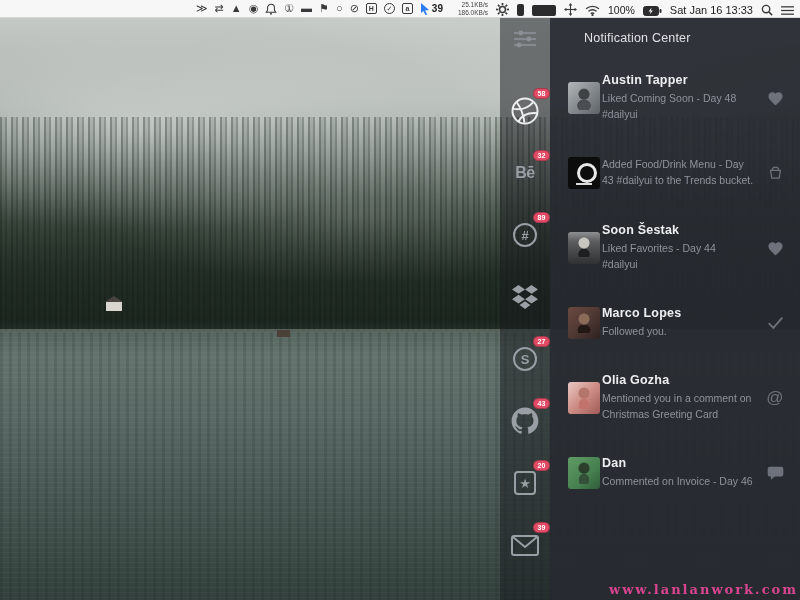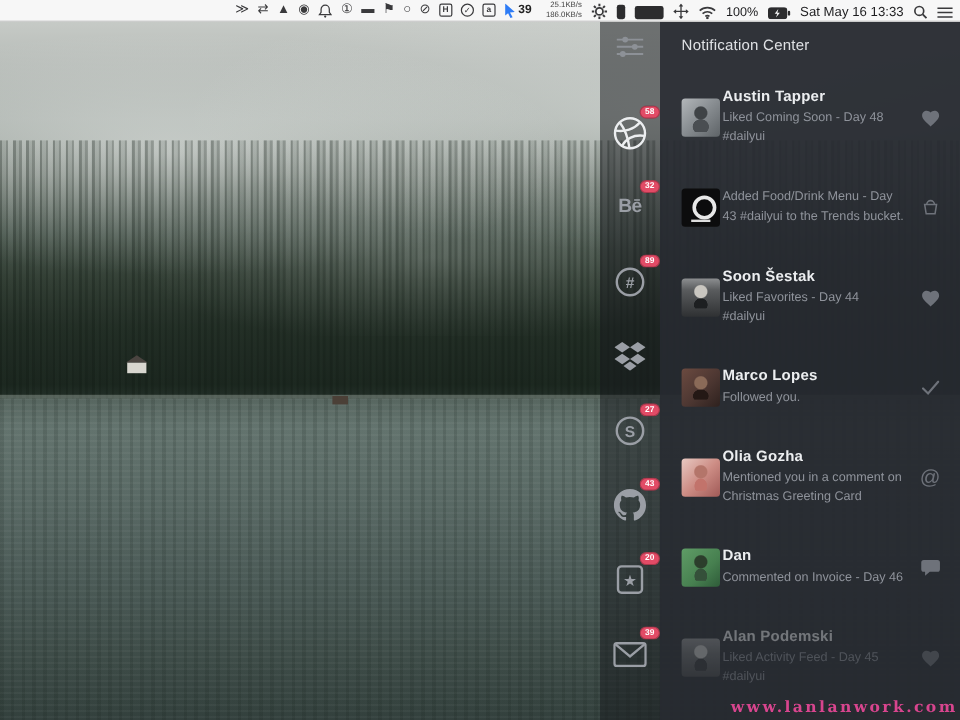--- a/index.html
+++ b/index.html
@@ -47,21 +47,21 @@
   .side-item { position:relative; width:34px; height:34px; display:flex; align-items:center; justify-content:center; color:#9a9ea5; flex:0 0 auto; }
   .side-item.first { margin-bottom:16px; height:22px; }
   .side-item + .side-item { margin-top:28px; }
   .side-item.bright { color:#eceef0; }
   .badge { position:absolute; top:-6px; right:-8px; min-width:17px; height:11px; padding:0 3px; background:#e24b66; border:1px solid rgba(0,0,0,.25); border-radius:6px; color:#fff; font-size:7px; font-weight:bold; line-height:9px; text-align:center; }
   .be-text { font-size:16px; font-weight:bold; letter-spacing:-.5px; }
   .circ-ic { width:24px; height:24px; border:2px solid currentColor; border-radius:50%; display:flex; align-items:center; justify-content:center; font-size:13px; font-weight:bold; }
   .rsq-ic { width:22px; height:24px; border:2px solid currentColor; border-radius:4px; display:flex; align-items:center; justify-content:center; font-size:13px; }
 
   .list { flex:1; background:rgba(38,41,48,.94); display:flex; flex-direction:column; overflow:hidden; }
-  .list-title { padding:13px 0 0 18px; height:42px; color:#dfe1e4; font-size:12.5px; letter-spacing:.2px; }
+  .list-title { padding:13px 0 0 34px; height:42px; color:#dfe1e4; font-size:12.5px; letter-spacing:.2px; }
   .row { display:flex; align-items:center; height:75px; padding:0 14px 0 18px; flex:0 0 auto; }
   .row.faded { opacity:.38; }
   .avatar { width:32px; height:32px; border-radius:3px; flex:0 0 auto; position:relative; overflow:hidden; }
   .row-text { flex:1; margin-left:2px; margin-right:10px; }
   .n-name { color:#eceef0; font-size:12.5px; font-weight:bold; letter-spacing:.2px; margin-bottom:4px; }
   .n-desc { color:#8f939b; font-size:10.5px; line-height:1.5; max-width:190px; }
   .row-action { width:22px; color:#6e727a; display:flex; align-items:center; justify-content:center; flex:0 0 auto; }
   .at-glyph { font-size:17px; color:#6e727a; }
 
   
@@ -163,21 +163,21 @@
           </svg>
         </span>
       <span class="batt-pct">100%</span>
       <span>
           <svg class="mbi" width="19" height="10" viewBox="0 0 19 10">
             <rect x="0.5" y="0.5" width="15" height="9" rx="2" fill="#2c2c2e" stroke="#2c2c2e"></rect>
             <rect x="16.5" y="3" width="2" height="4" rx="1" fill="#2c2c2e"></rect>
             <path d="M8.6 1.5L5.6 5.4h2.1l-1 3.1 3.2-3.9H7.8z" fill="#f7f7f7"></path>
           </svg>
         </span>
-      <span class="clock">Sat May 16 13:33</span>
+      <span class="clock">Sat Jan 16 13:33</span>
       <span>
           <svg class="mbi" width="12" height="12" viewBox="0 0 13 13">
             <circle cx="5.5" cy="5.5" r="4" fill="none" stroke="#3a3a3c" stroke-width="1.5"></circle>
             <line x1="8.6" y1="8.6" x2="12" y2="12" stroke="#3a3a3c" stroke-width="1.7"></line>
           </svg>
         </span>
       <span>
           <svg class="mbi" width="13" height="11" viewBox="0 0 14 12">
             <g stroke="#3a3a3c" stroke-width="1.4">
               <line x1="0" y1="2" x2="14" y2="2"></line>
@@ -350,29 +350,17 @@
           <div class="n-name">Dan</div>
           <div class="n-desc">Commented on Invoice - Day 46</div>
         </div>
         <div class="row-action">
             <svg width="17" height="16" viewBox="0 0 24 22">
               <path fill="currentColor" d="M4 2h16a3 3 0 0 1 3 3v8a3 3 0 0 1-3 3h-9l-5.5 4.5V16H4a3 3 0 0 1-3-3V5a3 3 0 0 1 3-3z"></path>
             </svg>
           </div>
       </div>
 
-      <div class="row faded">
-        <div class="avatar av-alan"></div>
-        <div class="row-text">
-          <div class="n-name">Alan Podemski</div>
-          <div class="n-desc">Liked Activity Feed - Day 45 #dailyui</div>
-        </div>
-        <div class="row-action">
-            <svg width="17" height="16" viewBox="0 0 24 22">
-              <path fill="currentColor" d="M12 21.35l-1.45-1.32C5.4 15.36 2 12.28 2 8.5 2 5.42 4.42 3 7.5 3c1.74 0 3.41.81 4.5 2.09C13.09 3.81 14.76 3 16.5 3 19.58 3 22 5.42 22 8.5c0 3.78-3.4 6.86-8.55 11.54L12 21.35z"></path>
-            </svg>
-          </div>
-      </div>
     </div>
   </div>
 
   <div class="watermark">www.lanlanwork.com</div>
 </div>
 
 </body></html>

